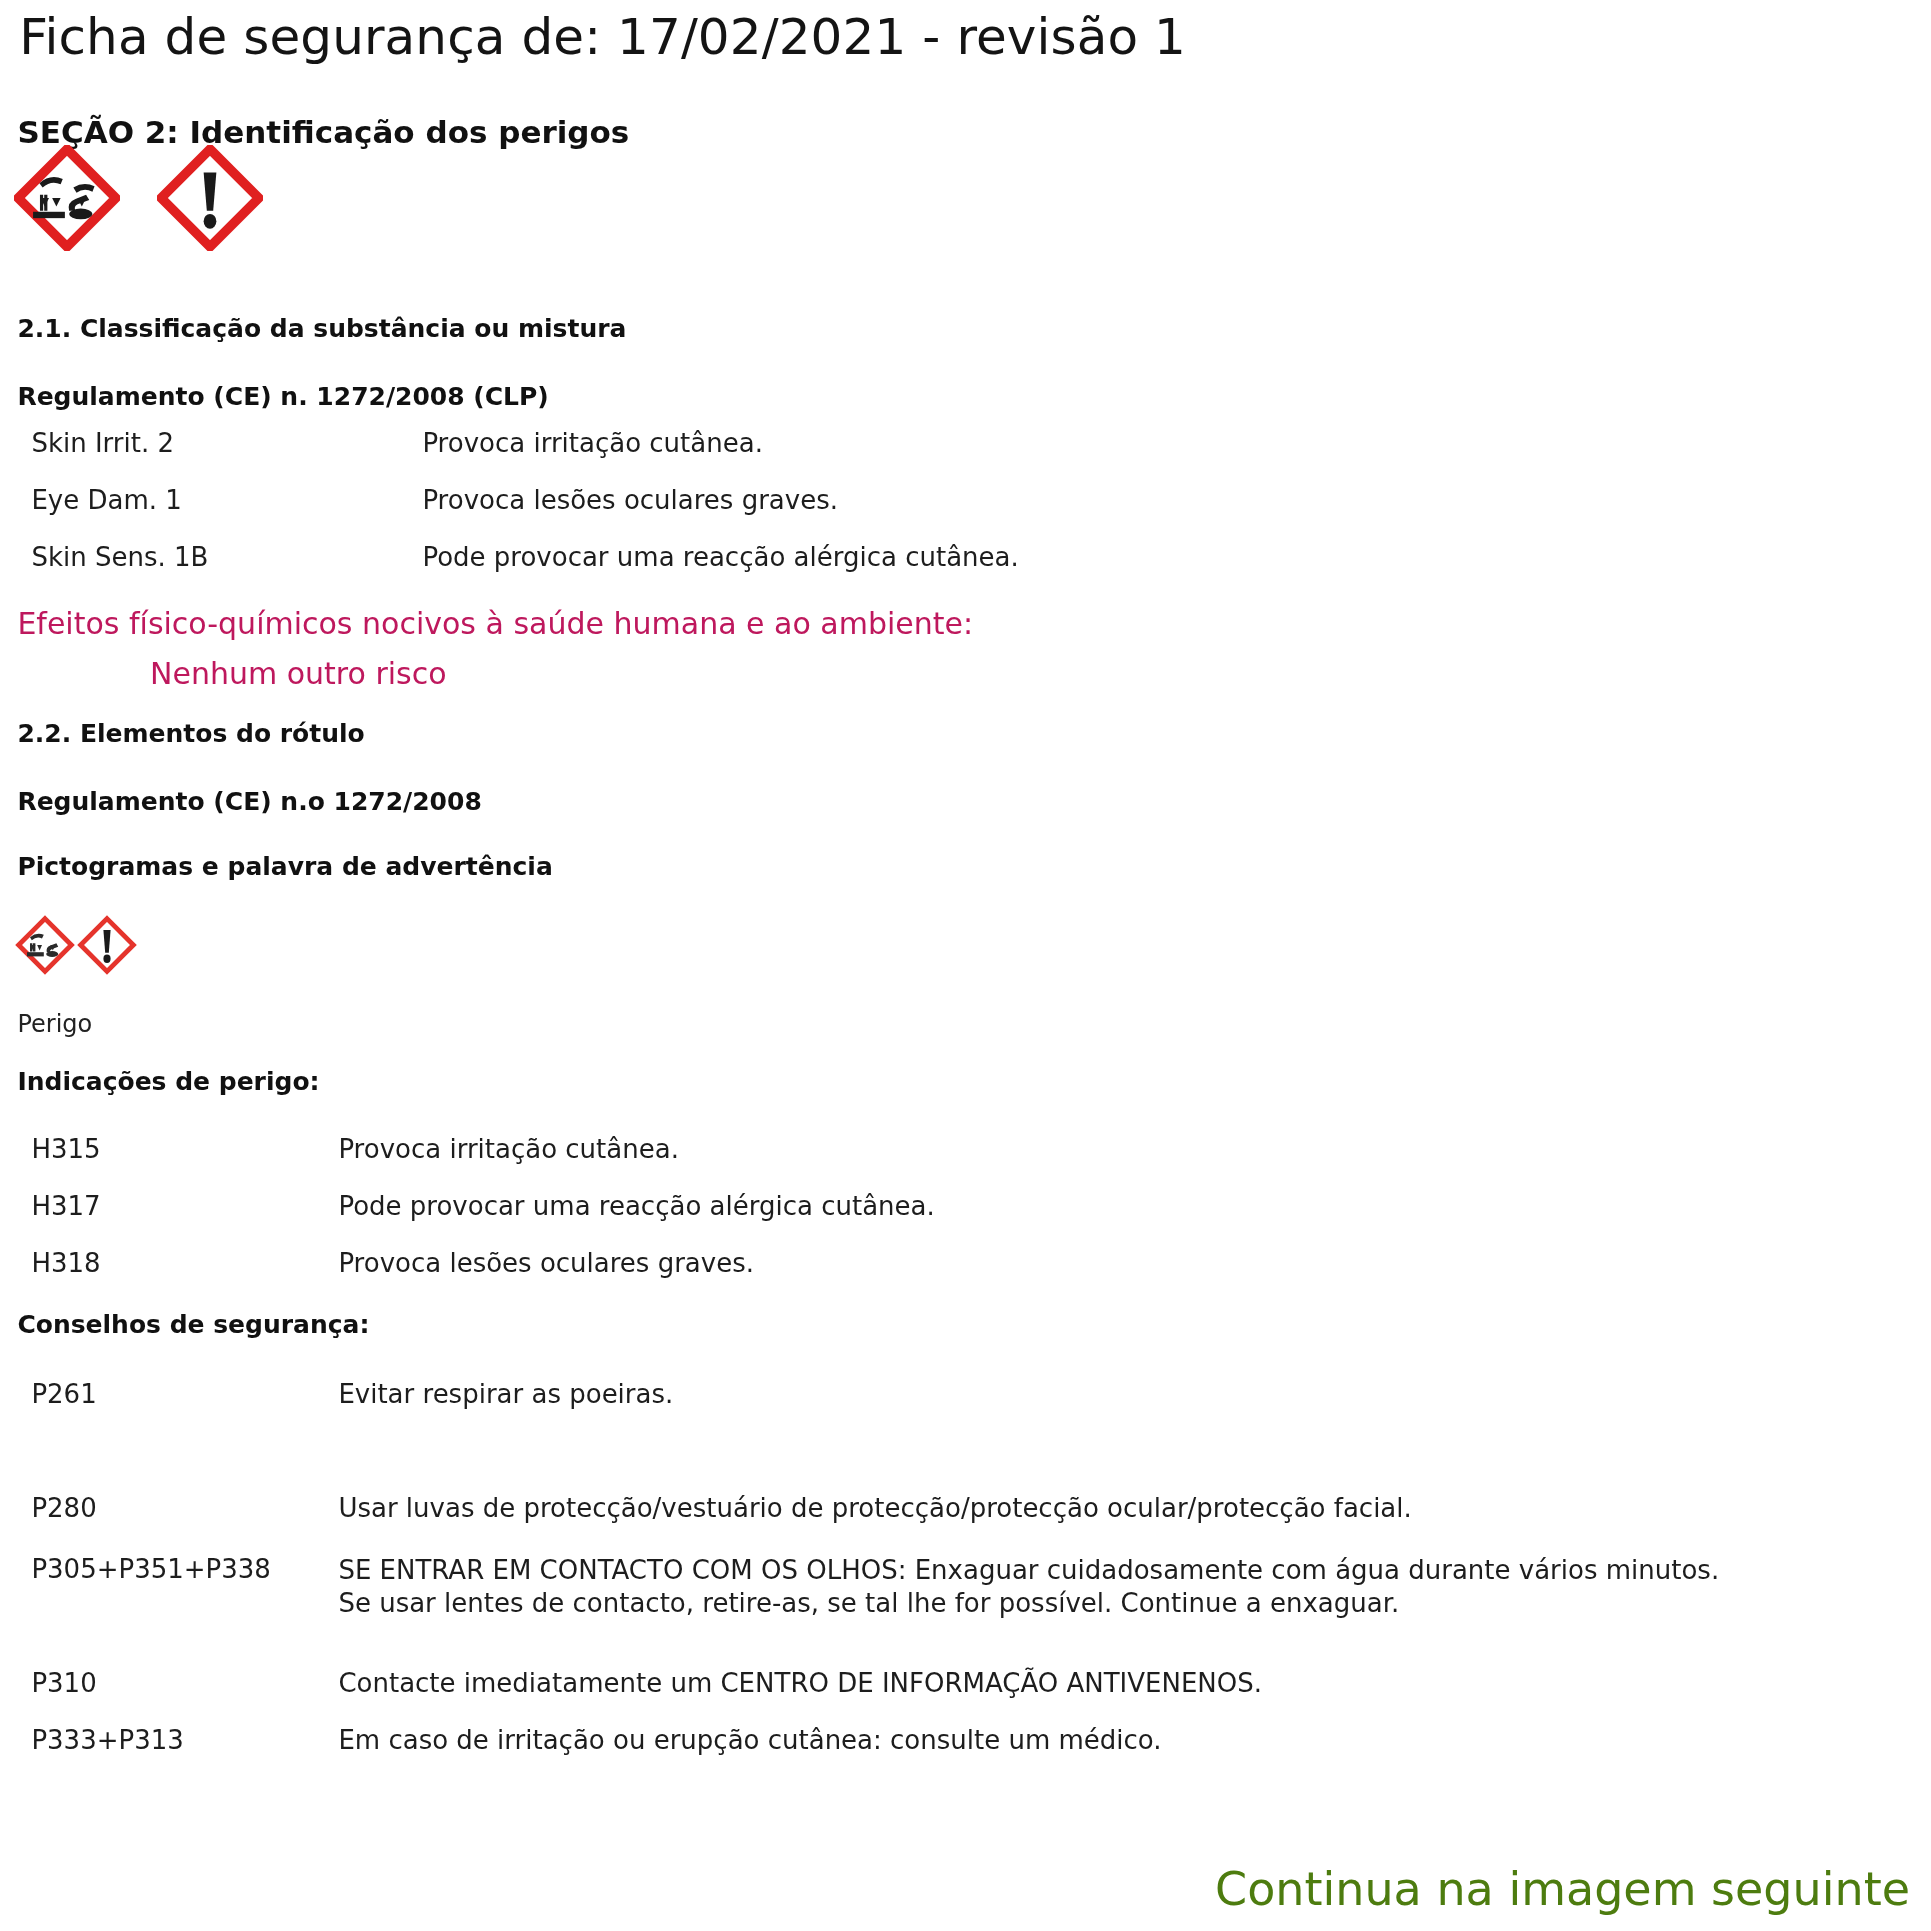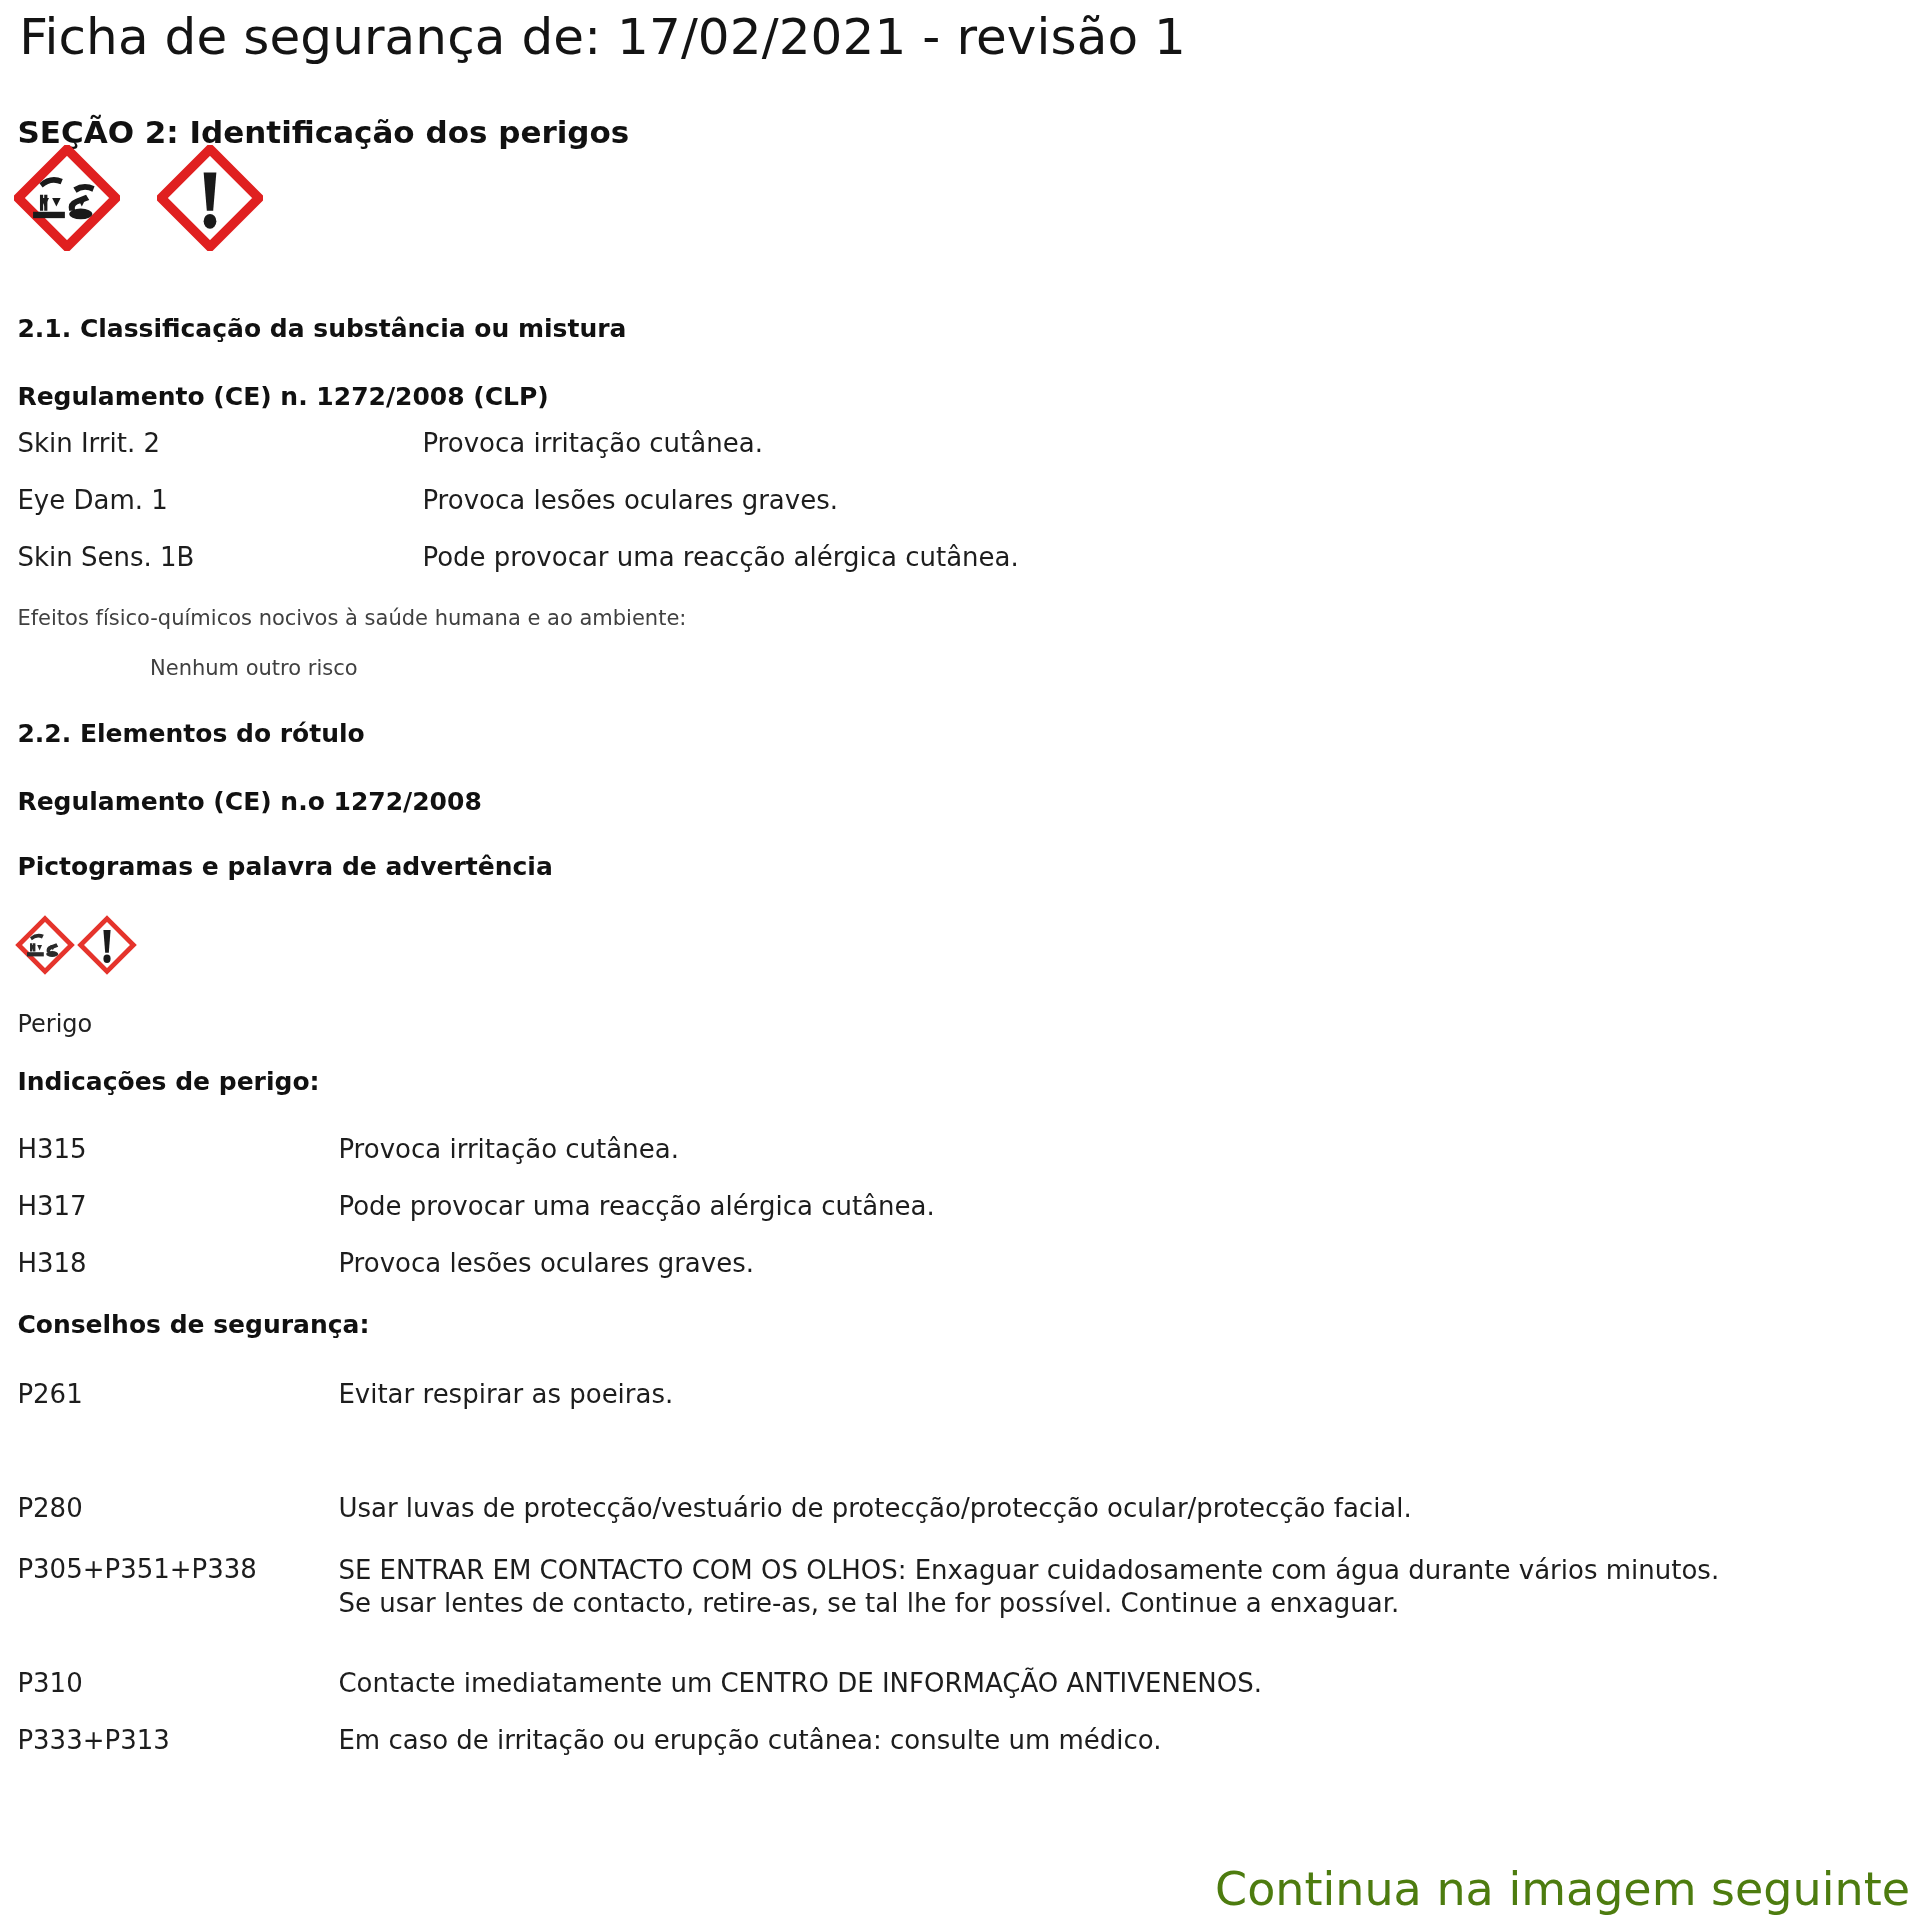--- a/index.html
+++ b/index.html
@@ -86,37 +86,37 @@
   #h-2-2   { top: 719px; }
   #h-reg-2 { top: 787px; }
   #h-picto { top: 852px; }
   #h-hazard{ top: 1067px; }
   #h-prec  { top: 1310px; }
 
   
   .plain-line {
     position: absolute;
     left: 17.4px;
-    font-size: 21px;
-    color: #404040;
+    font-size: 30px;
+    color: #be185d;
     white-space: nowrap;
   }
   #p-effects { top: 606px; }
   #p-none    { top: 656px; left: 150px; }
 
   
   .stmt {
     position: absolute;
     display: block;
     font-size: 26px;
     color: #1d1d1d;
   }
   .stmt .code {
     position: absolute;
-    left: 0;
+    left: 14px;
     top: 0;
     white-space: nowrap;
     text-align: center;
   }
   .stmt .text {
     display: block;
     white-space: normal;
   }
   .stmt .text .ln { display: block; }
 

